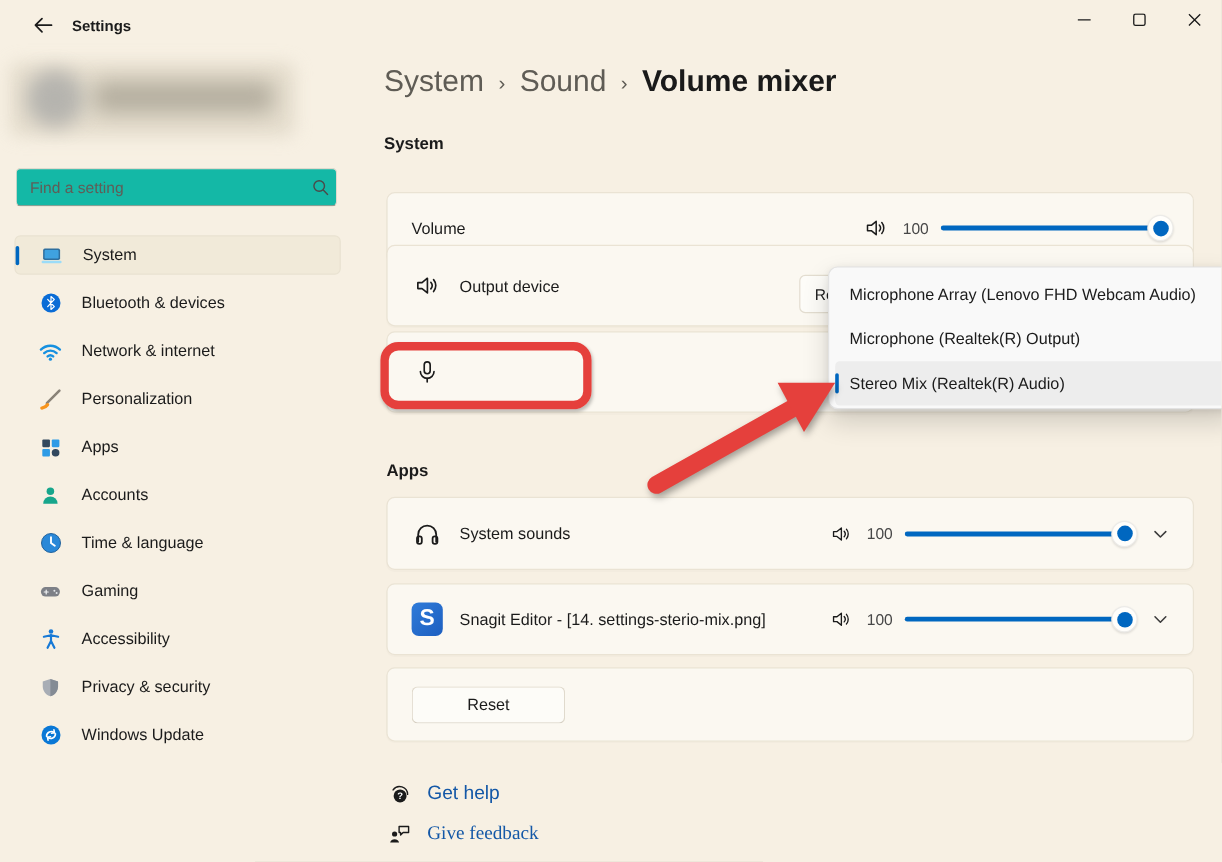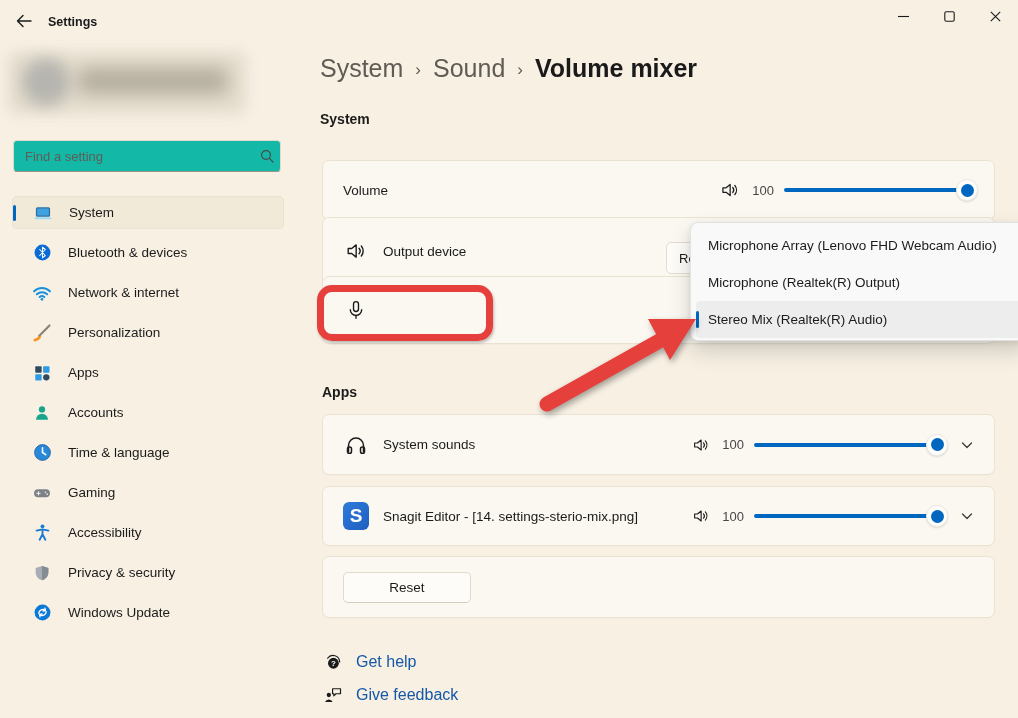--- a/index.html
+++ b/index.html
@@ -4,21 +4,21 @@
 <style>
   * { margin:0; padding:0; box-sizing:border-box; }
   html,body { background:#e8e2d4; }
   #app {
     position:relative; width:1018px; height:718px;
     background:#f7f0e3; overflow:hidden;
     font-family:"Liberation Sans","DejaVu Sans",sans-serif;
     color:#1b1b1b; font-size:13.5px;
   }
   
-  .titlebar { position:absolute; top:0; left:0; right:0; height:44px; }
+  .titlebar { position:absolute; top:0; left:12px; right:0; height:44px; }
   .back-btn { position:absolute; left:8px; top:6px; width:32px; height:30px;
     display:flex; align-items:center; justify-content:center; border-radius:5px; cursor:pointer; }
   .back-btn svg { display:block; }
   .tb-title { position:absolute; left:48px; top:15px; font-size:12.5px; font-weight:600; }
   .win-controls { position:absolute; right:0; top:0; display:flex; }
   .win-btn { width:46px; height:34px; display:flex; align-items:center; justify-content:center; cursor:pointer; }
   
   .profile-blur { position:absolute; left:8px; top:48px; width:240px; height:70px; }
   .pb-bg { position:absolute; left:0; top:4px; width:238px; height:62px; background:#ddd5c4; filter:blur(7px); opacity:.7; border-radius:8px; }
   .pb-avatar { position:absolute; left:14px; top:10px; width:48px; height:48px; border-radius:50%; background:#97999b; filter:blur(8px); opacity:.6; }
@@ -266,21 +266,21 @@
     </span>
     <span class="val">100</span>
     <div class="slider">
       <div class="track"></div>
       <div class="thumb">
           <div class="thumb-dot"></div>
         </div>
     </div>
   </div>
 
-  <div class="card" style="top:204px; height:68px;margin-top:13px;">
+  <div class="card" style="top:204px; height:68px;">
     <span class="lead-ic">
       <svg width="22" height="22" viewBox="0 0 24 24">
           <path d="M3.5 9.3v5.4h3.8l4.9 4V5.3l-4.9 4z" fill="none" stroke="#1b1b1b" stroke-width="1.5" stroke-linejoin="round"></path>
           <path d="M15.3 9a4.6 4.6 0 0 1 0 6" fill="none" stroke="#1b1b1b" stroke-width="1.5" stroke-linecap="round"></path>
           <path d="M17.8 6.6a8.3 8.3 0 0 1 0 10.8" fill="none" stroke="#1b1b1b" stroke-width="1.5" stroke-linecap="round"></path>
         </svg>
     </span>
     <span class="row-label grow">Output device</span>
     <div class="re-btn">
       <span>Re</span>
@@ -364,21 +364,21 @@
   <div class="footer-link" style="top:652px;">
     <span class="f-ic">
       <svg width="20" height="20" viewBox="0 0 24 24">
           <path d="M5.5 7.5A8 8 0 0 1 20 12" fill="none" stroke="#1b1b1b" stroke-width="1.4" stroke-linecap="round"></path>
           <circle cx="12.5" cy="13.5" r="6.5" fill="#1b1b1b"></circle>
           <text x="12.5" y="17" font-size="9.5" font-weight="bold" fill="#fff" text-anchor="middle" font-family="Liberation Sans, sans-serif">?</text>
         </svg>
     </span>
     <span class="f-txt">Get help</span>
   </div>
-  <div class="footer-link" style="top:685px;">
+  <div class="footer-link" style="top:685px;font-family:Liberation Serif, serif;">
     <span class="f-ic">
       <svg width="20" height="20" viewBox="0 0 24 24">
           <circle cx="7" cy="12" r="2.6" fill="#1b1b1b"></circle>
           <path d="M2.5 20.5a4.8 4.8 0 0 1 9 0z" fill="#1b1b1b"></path>
           <path d="M11.5 4.5h9.5v6h-5.5L13 13v-2.5h-1.5z" fill="none" stroke="#1b1b1b" stroke-width="1.4" stroke-linejoin="round"></path>
         </svg>
     </span>
     <span class="f-txt">Give feedback</span>
   </div>
 

